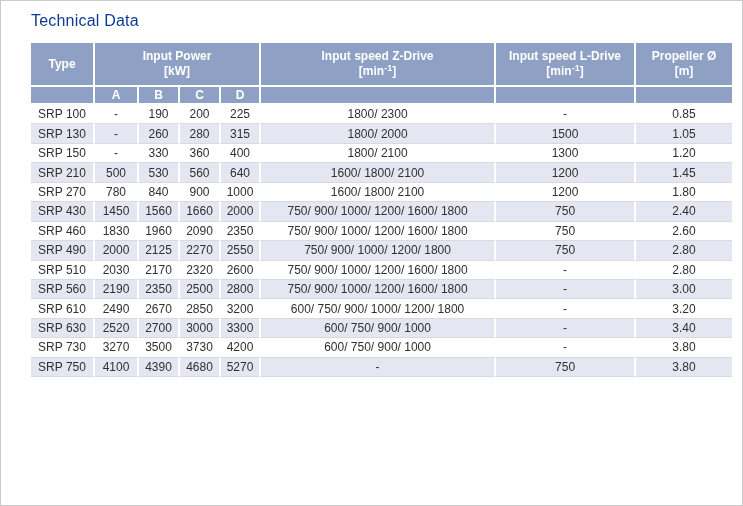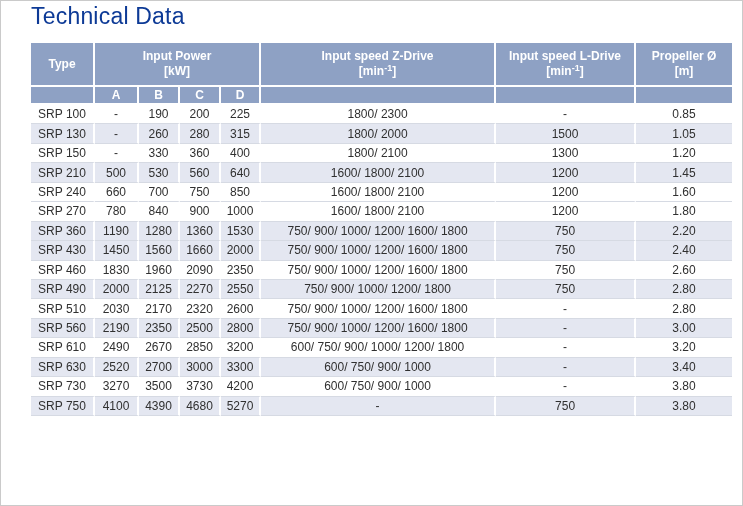--- a/index.html
+++ b/index.html
@@ -5,22 +5,22 @@
   * { margin: 0; padding: 0; box-sizing: border-box; }
   html, body { background: #ffffff; }
   body {
     width: 743px;
     height: 506px;
     font-family: "Liberation Sans", "DejaVu Sans", sans-serif;
     border: 1px solid var(--page-border, #cccccc);
     overflow: hidden;
   }
   .title {
-    margin: 2px 0 0 30px;
-    font-size: 23px;
+    margin: 11px 0 0 30px;
+    font-size: 16px;
     font-weight: 400;
     color: var(--title-color, #0D3A96);
     letter-spacing: 0.2px;
   }
   table.data-table {
     margin: 13px 0 0 30px;
     border-collapse: separate;
     border-spacing: 0;
     table-layout: fixed;
     width: 701px;
@@ -151,50 +151,30 @@
         <td>SRP 210</td>
         <td>500</td>
         <td>530</td>
         <td>560</td>
         <td>640</td>
         <td>1600/ 1800/ 2100</td>
         <td>1200</td>
         <td>1.45</td>
       </tr>
       <tr>
-        <td>SRP 240</td>
-        <td>660</td>
-        <td>700</td>
-        <td>750</td>
-        <td>850</td>
-        <td>1600/ 1800/ 2100</td>
-        <td>1200</td>
-        <td>1.60</td>
-      </tr>
-      <tr>
         <td>SRP 270</td>
         <td>780</td>
         <td>840</td>
         <td>900</td>
         <td>1000</td>
         <td>1600/ 1800/ 2100</td>
         <td>1200</td>
         <td>1.80</td>
       </tr>
       <tr class="shaded">
-        <td>SRP 360</td>
-        <td>1190</td>
-        <td>1280</td>
-        <td>1360</td>
-        <td>1530</td>
-        <td>750/ 900/ 1000/ 1200/ 1600/ 1800</td>
-        <td>750</td>
-        <td>2.20</td>
-      </tr>
-      <tr class="shaded">
         <td>SRP 430</td>
         <td>1450</td>
         <td>1560</td>
         <td>1660</td>
         <td>2000</td>
         <td>750/ 900/ 1000/ 1200/ 1600/ 1800</td>
         <td>750</td>
         <td>2.40</td>
       </tr>
       <tr>

